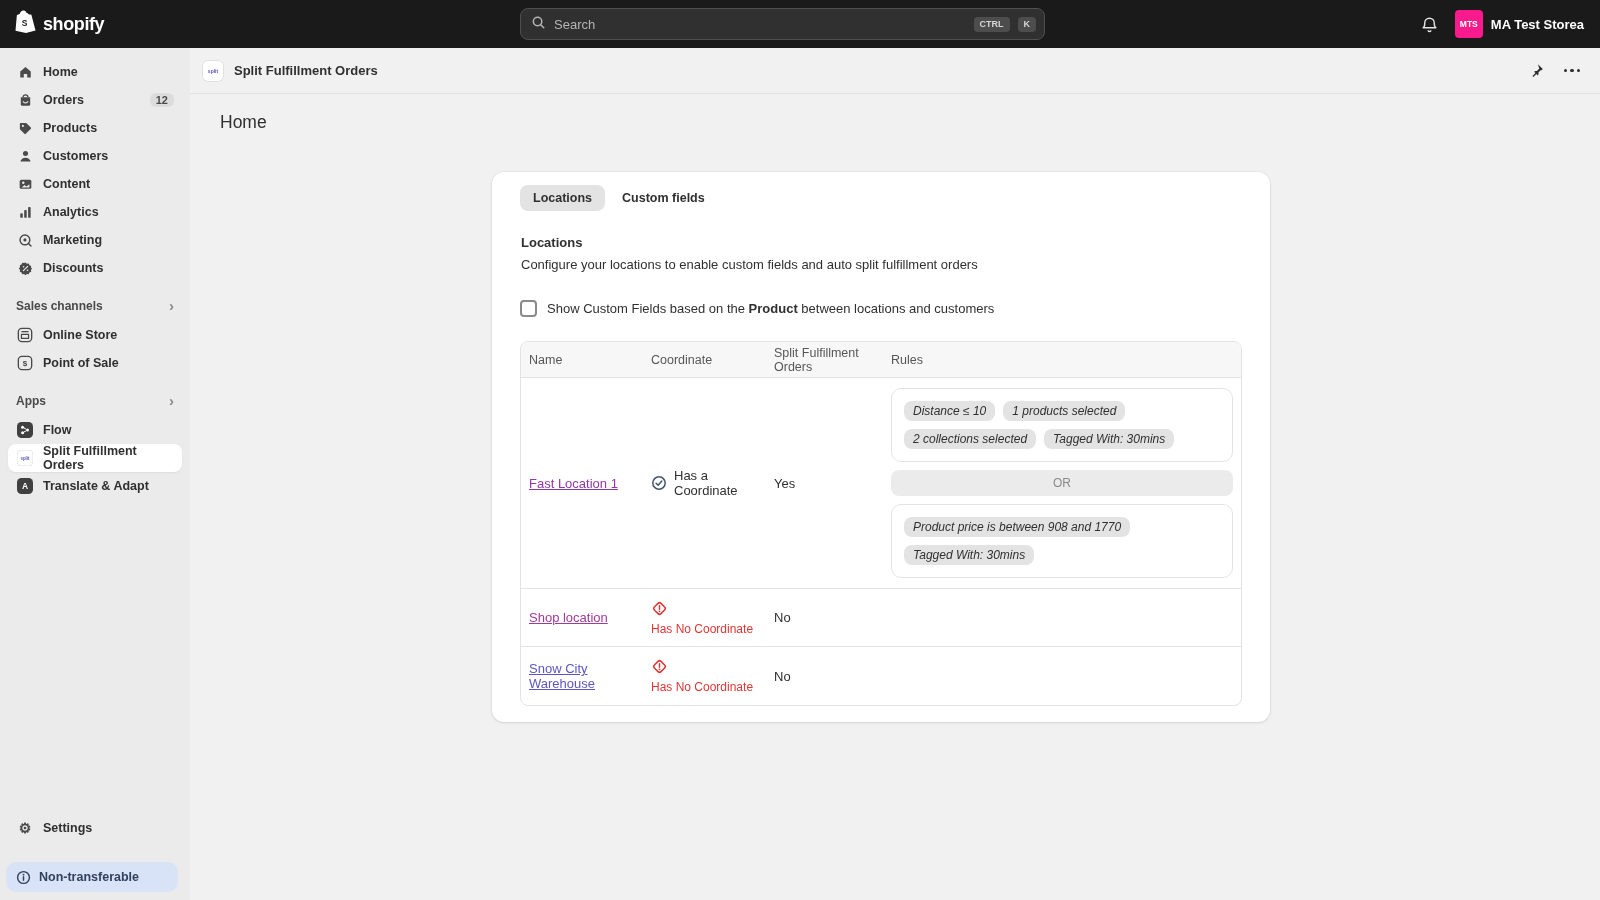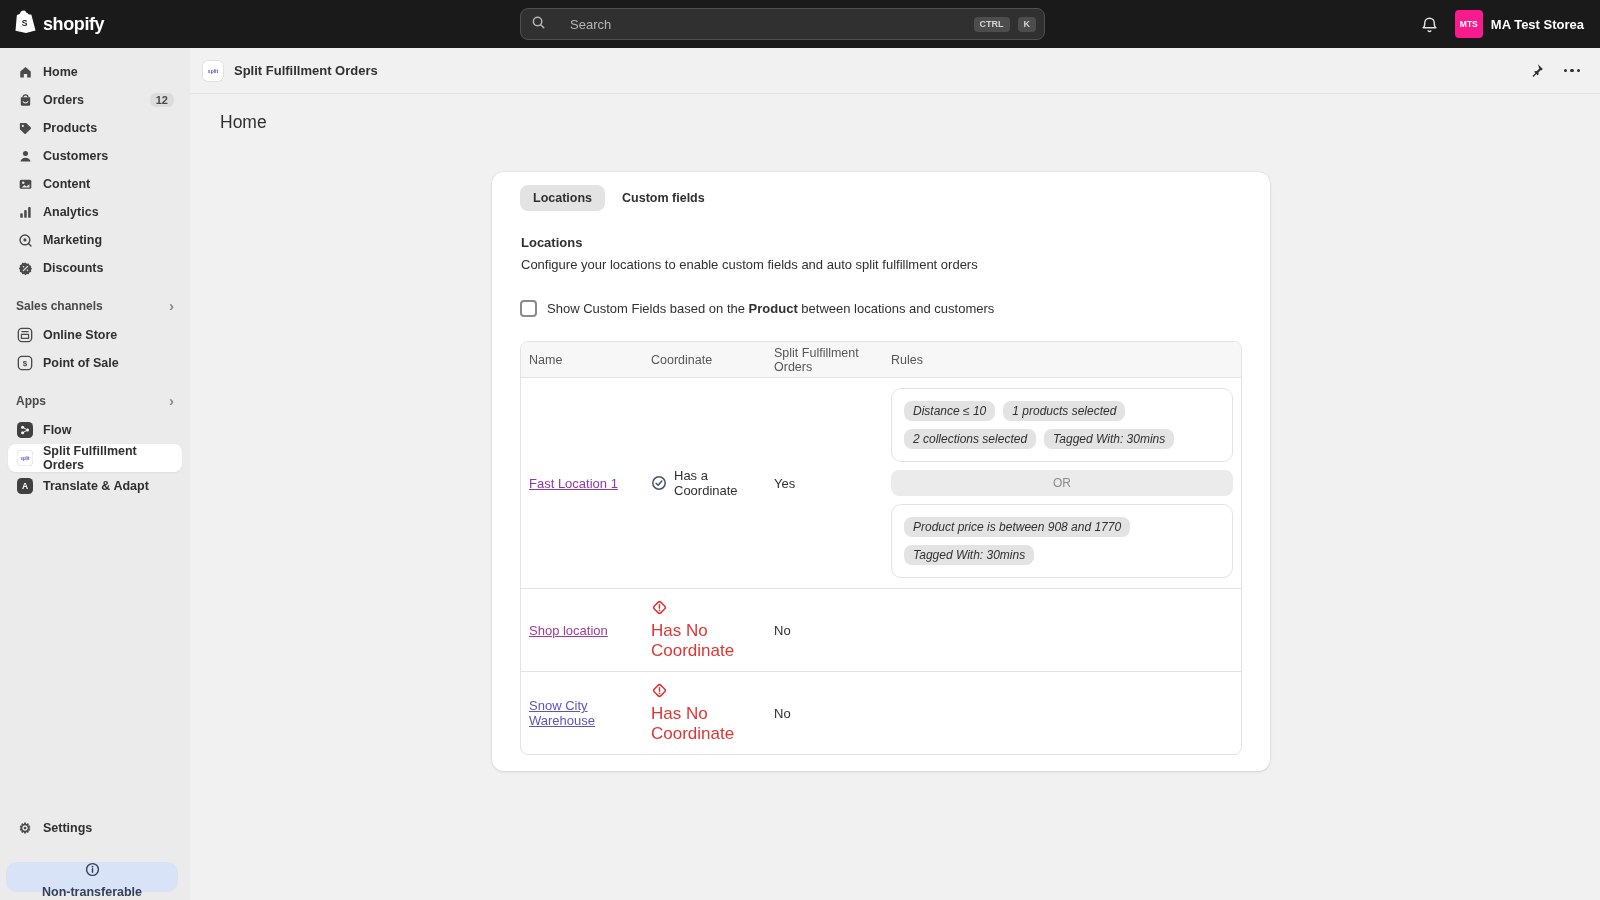--- a/index.html
+++ b/index.html
@@ -4,39 +4,39 @@
 <style>
   * { box-sizing: border-box; margin: 0; padding: 0; }
   html,body { width:1600px; height:900px; overflow:hidden; }
   body { font-family:"Liberation Sans", sans-serif; background:#f1f1f1; color:#303030; }
 
   
   .topbar { position:fixed; top:0; left:0; width:1600px; height:48px; background:#1a1a1a; display:flex; align-items:center; z-index:10; }
   .logo { display:flex; align-items:center; gap:5px; padding-left:14px; width:190px; }
   .logo-text { color:#fff; font-weight:bold; font-size:18px; letter-spacing:-0.4px; }
   .searchbox { width:525px; height:32px; margin-left:330px; background:#303030; border:1px solid #4f4f4f; border-radius:8px; display:flex; align-items:center; padding:0 8px 0 10px; gap:8px; }
-  .searchbox input { flex:1; background:transparent; border:none; outline:none; color:#fef9c3; font-size:13px; font-family:inherit;margin-left:16px; }
+  .searchbox input { flex:1; background:transparent; border:none; outline:none; color:#fef9c3; font-size:13px; font-family:inherit; }
   .searchbox input::placeholder { color:#b5b5b5; }
   .kbd { background:#4d4d4d; color:#d5d5d5; font-size:9px; font-weight:bold; border-radius:4px; padding:3px 6px; line-height:1; }
   .topbar-right { margin-left:auto; display:flex; align-items:center; gap:16px; padding-right:16px; }
   .store-chip { display:flex; align-items:center; gap:8px; cursor:pointer; }
   .avatar { width:28px; height:28px; border-radius:4px; display:flex; align-items:center; justify-content:center; color:#fff; font-size:8.5px; font-weight:bold;text-align:center; }
   .store-name { color:#fff; font-size:13px; font-weight:bold; }
 
   
   .sidebar { position:fixed; top:48px; left:0; width:190px; height:852px; background:#ebebeb; }
   .nav { padding:10px 8px 0; }
   .nitem { display:flex; align-items:center; height:28px; border-radius:8px; padding:0 8px; gap:9px; font-size:12.5px; font-weight:600; color:#303030; cursor:pointer; }
   .nitem.active { background:#fff; box-shadow:0 1px 2px rgba(0,0,0,.06); }
   .nicon { width:18px; height:18px; display:flex; align-items:center; justify-content:center; flex:0 0 18px; }
   .nbadge { margin-left:auto; background:#dcdcdc; color:#4a4a4a; font-size:11px; font-weight:600; border-radius:6px; padding:1px 6px; }
   .nsection { display:flex; align-items:center; padding:16px 8px 8px; font-size:12px; font-weight:600; color:#4a4a4a; cursor:pointer; }
   .nsection .chev { margin-left:auto; color:#8a8a8a; font-size:15px; line-height:1; }
   .settings-wrap { position:absolute; left:8px; right:8px; bottom:58px; }
-  .footer-pill { position:absolute; left:6px; right:12px; bottom:8px; height:30px; background:#d9e3f7; border-radius:10px; display:flex; align-items:center; gap:8px; padding:0 10px; font-size:12.5px; font-weight:600; color:#33415e; cursor:pointer;flex-direction:column; }
+  .footer-pill { position:absolute; left:6px; right:12px; bottom:8px; height:30px; background:#d9e3f7; border-radius:10px; display:flex; align-items:center; gap:8px; padding:0 10px; font-size:12.5px; font-weight:600; color:#33415e; cursor:pointer; }
 
   
   .main { position:fixed; left:190px; top:48px; width:1410px; height:852px; background:#f1f1f1; }
   .appbar { height:46px; border-bottom:1px solid #e3e3e3; display:flex; align-items:center; gap:10px; padding:0 20px 0 12px; }
   .app-tile { width:22px; height:22px; border-radius:6px; background:#fff; box-shadow:inset 0 0 0 1px #e0e0e0; display:flex; align-items:center; justify-content:center; font-size:5px; font-weight:bold; color:#5c55c0; }
   .appbar-title { font-size:13px; font-weight:bold; color:#303030; }
   .appbar-right { margin-left:auto; display:flex; align-items:center; gap:20px; }
   .dots { display:flex; gap:3px; cursor:pointer; }
   .dots i { width:3.5px; height:3.5px; border-radius:50%; background:#303030; display:block; }
   .page-title { position:absolute; left:30px; top:64px; font-size:17.5px; font-weight:500; color:#303030; }
@@ -51,21 +51,21 @@
   .chk-row { display:flex; align-items:center; gap:10px; margin-top:28px; font-size:13px; }
   .chk { width:17px; height:17px; border:2px solid #8a8a8a; border-radius:4px; background:#fff; cursor:pointer; flex:0 0 17px; }
 
   .table { margin-top:24px; border:1px solid #e3e3e3; border-radius:8px; overflow:hidden; }
   .thead { display:grid; grid-template-columns:122px 123px 117px 1fr; height:36px; align-items:center; padding:0 8px; background:#f7f7f7; border-bottom:1px solid #e3e3e3; font-size:12.5px; color:#575757; }
   .trow { display:grid; grid-template-columns:122px 123px 117px 1fr; align-items:center; padding:0 8px; border-bottom:1px solid #e3e3e3; font-size:13px; min-height:58px; }
   .trow:last-child { border-bottom:none; }
   .cell-link a { font-size:13px; }
   .coord-ok { display:flex; align-items:center; gap:7px; color:#303030; }
   .coord-bad { display:flex; flex-direction:column; align-items:flex-start; gap:5px; padding:10px 0; }
-  .coord-bad span { font-size:17px; }
+  .coord-bad span { font-size:12px; }
   .rules-cell { padding:10px 0; }
   .rbox { border:1px solid #e3e3e3; border-radius:10px; padding:12px; display:flex; flex-wrap:wrap; gap:8px;font-style:italic; }
   .orbar { background:#ebebeb; border-radius:8px; height:26px; margin:8px 0; display:flex; align-items:center; justify-content:center; font-size:12px; color:#8a8a8a; }
   .badge { background:#e3e3e3; border-radius:8px; padding:3px 9px; font-size:12px; color:#303030; white-space:nowrap; }
 </style>
 </head>
 <body>
 
 <div class="topbar">
   <div class="logo">

